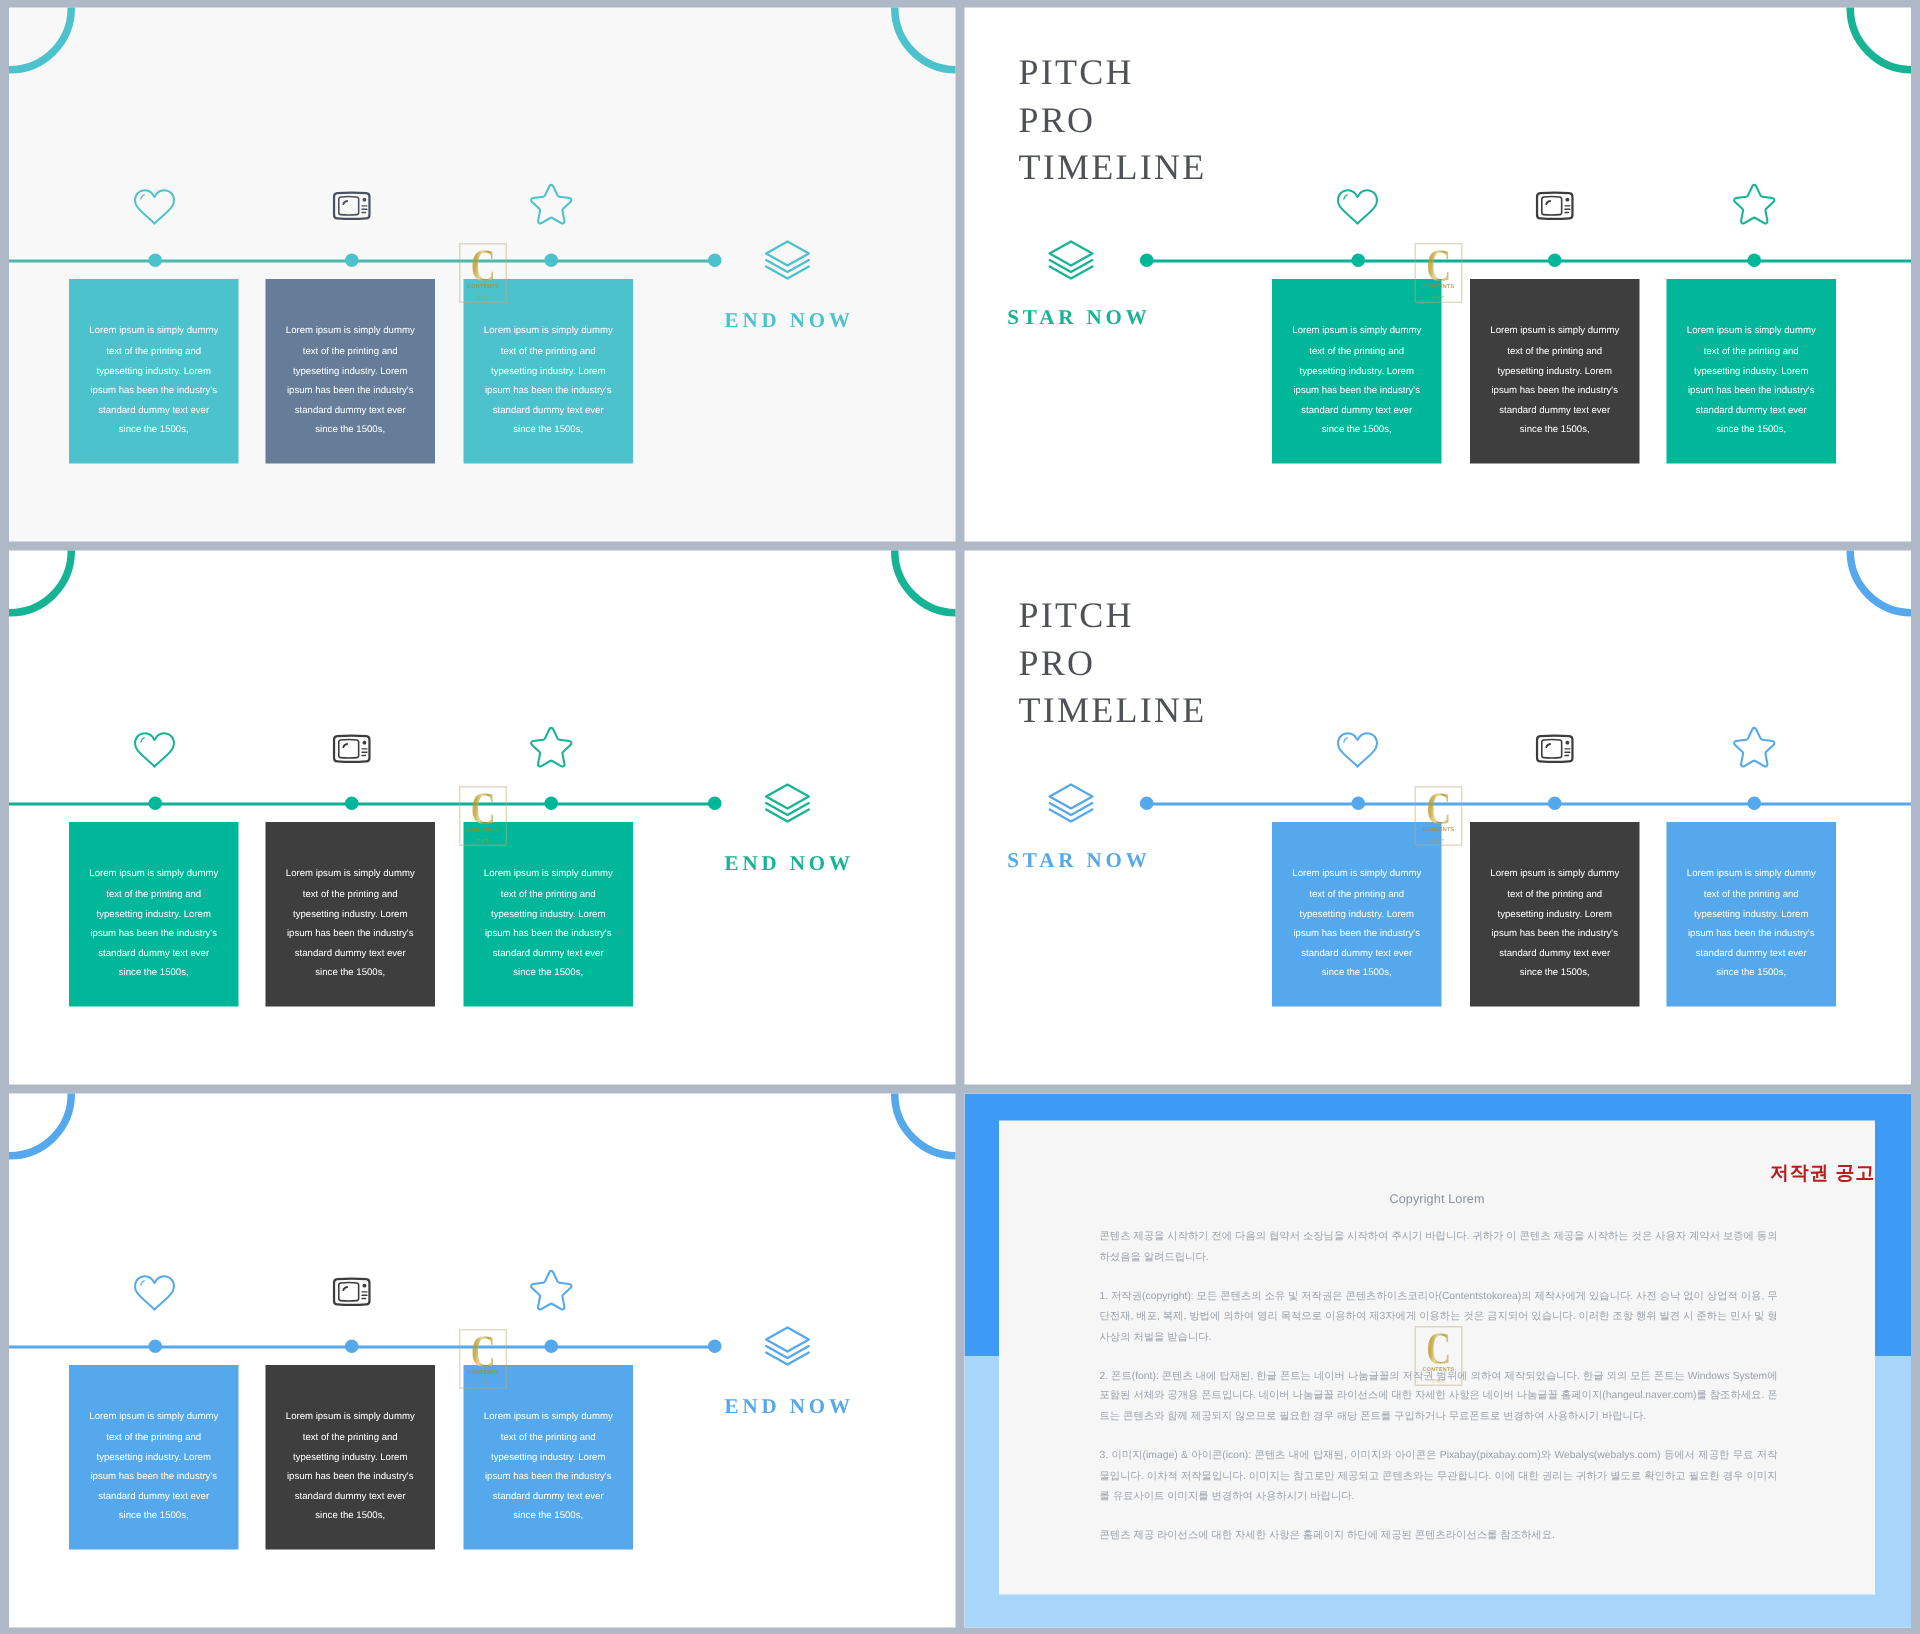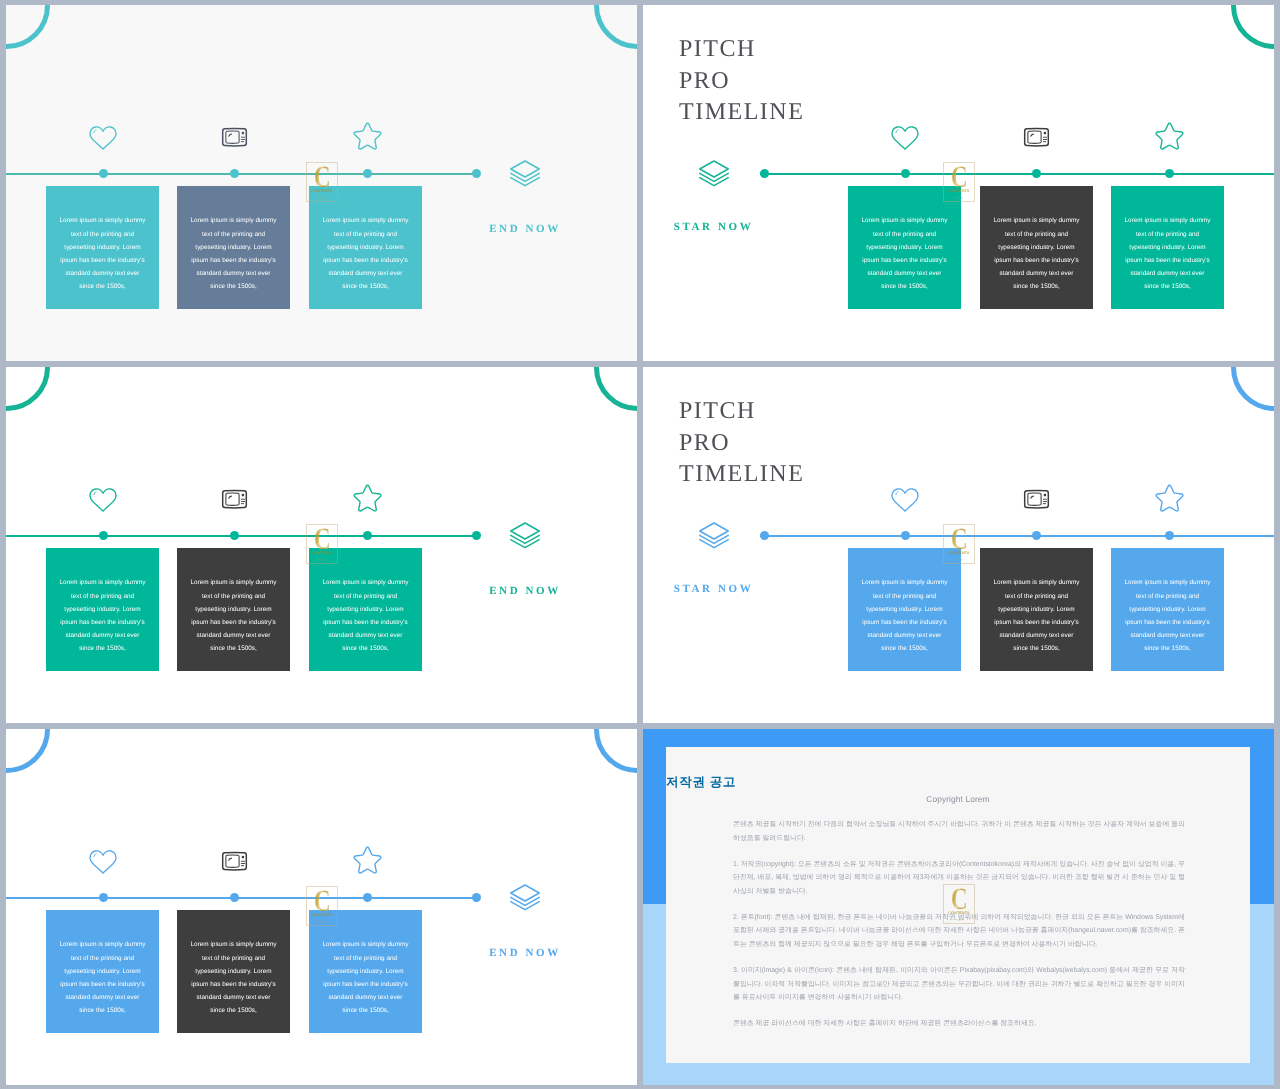--- a/index.html
+++ b/index.html
@@ -12,31 +12,31 @@
 .arc-tl{left:-43.5px;top:-43.5px;}
 .arc-tr{right:-43.5px;top:-43.5px;}
 
 .title{position:absolute;left:36px;top:29px;font-family:"Liberation Serif",serif;font-size:24px;letter-spacing:1.5px;color:#4e5156;line-height:31.5px;white-space:nowrap;}
 
 .tl-line{position:absolute;height:2px;top:167.5px;}
 .tl-dot{position:absolute;width:9px;height:9px;border-radius:50%;top:164px;}
 .card{position:absolute;width:113px;height:123px;top:180.5px;display:flex;align-items:center;justify-content:center;}
 .card p{margin:0;width:88px;font-size:6.4px;line-height:13.2px;text-align:center;color:#fff;padding-top:14px;}
 .ico{position:absolute;display:block;}
-.tllabel{position:absolute;font-family:"Liberation Serif",serif;font-size:11px;letter-spacing:2.6px;font-weight:bold;white-space:nowrap;margin-top:16px;}
+.tllabel{position:absolute;font-family:"Liberation Serif",serif;font-size:14px;letter-spacing:2.6px;font-weight:bold;white-space:nowrap;}
 
 .wm{position:absolute;width:32px;height:40px;border:0.8px solid rgba(190,170,120,0.55);box-sizing:border-box;display:flex;flex-direction:column;align-items:center;z-index:6;background:transparent;opacity:0.78;}
 .wm-c{font-family:"Liberation Serif",serif;font-weight:bold;font-size:31px;line-height:21px;margin-top:3px;transform:scaleX(0.74);background-image:linear-gradient(100deg,#cdb24f 0%,#b8951f 22%,#e4d080 42%,#a78515 62%,#d9bf68 82%,#8f7314 100%);-webkit-background-clip:text;background-clip:text;color:transparent;}
 .wm-t1{font-size:3.6px;letter-spacing:0.2px;color:#a98a22;font-weight:bold;line-height:5px;margin-top:2px;}
 .wm-t2{font-size:2.8px;letter-spacing:0.2px;color:#b59a4a;line-height:4px;margin-top:1.5px;}
 
 .cp-band-top{position:absolute;left:0;top:0;width:631px;height:175px;}
 .cp-band-bottom{position:absolute;left:0;top:175px;width:631px;height:181px;}
 .cp-paper{position:absolute;left:23px;top:18px;width:584px;height:316px;background:#f6f6f6;box-sizing:border-box;}
-.cp-title{text-align:left;font-size:12.6px;font-weight:bold;color:#0369a1;margin-top:28px;letter-spacing:0.6px;line-height:14px;}
+.cp-title{text-align:right;font-size:12.6px;font-weight:bold;color:#b91c1c;margin-top:28px;letter-spacing:0.6px;line-height:14px;}
 .cp-sub{text-align:center;font-size:8.4px;color:#8b929c;margin-top:5px;letter-spacing:0.1px;line-height:10px;}
 .cp-body{margin:14px 0 0 67px;width:452px;}
 .cp-body p{font-size:6.9px;line-height:13.6px;color:#9aa1ab;margin:0 0 12.4px 0;text-align:justify;word-break:break-all;}
 </style>
 </head>
 <body>
 
 <div class="deck" id="deck">
     <div class="slide" id="slide-1" style="left:6px;top:5px;background:#f7f8f7;">
       <div class="arc arc-tl" style="border-color:#4cc2cc;"></div>

